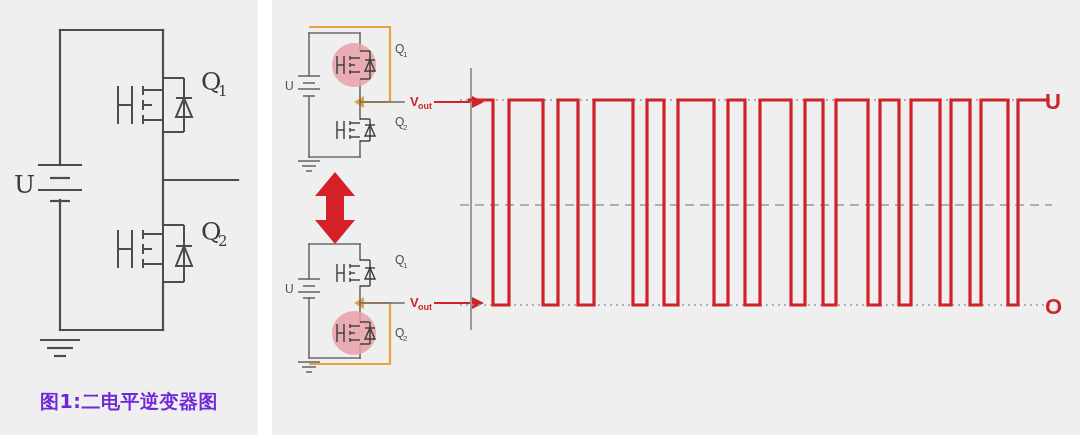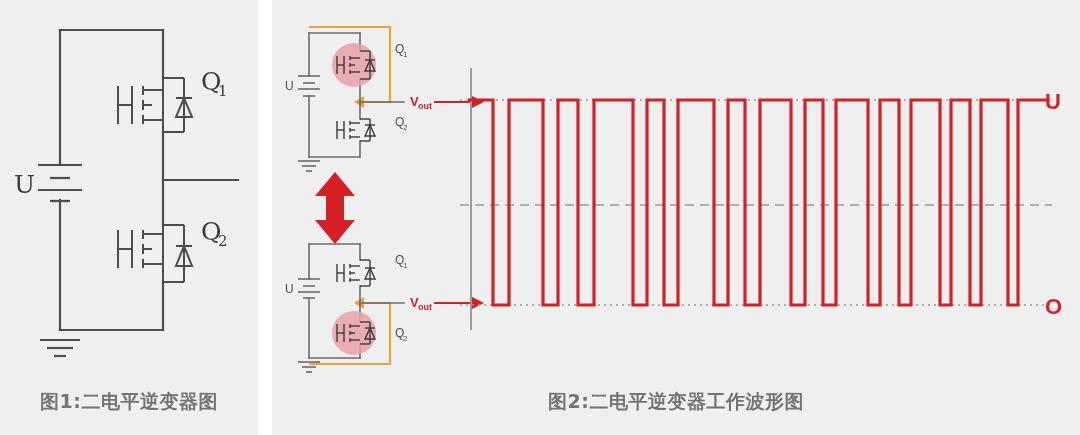--- a/index.html
+++ b/index.html
@@ -5,21 +5,21 @@
   html,body{margin:0;padding:0;background:#ffffff;}
   body{width:1080px;height:435px;font-family:"Liberation Sans","DejaVu Sans",sans-serif;overflow:hidden;}
   #root{position:relative;width:1080px;height:435px;background:#ffffff;}
 
   .panel{position:absolute;top:0;height:435px;background:#efefef;}
   #panel-left{left:0;width:258px;}
   #panel-right{left:272px;width:808px;}
 
   .caption{
     position:absolute;bottom:20px;width:100%;text-align:center;
-    font-size:19px;font-weight:bold;color:#737373;letter-spacing:.5px;
+    font-size:19px;font-weight:bold;color:#6d28d9;letter-spacing:.5px;
     font-family:"DejaVu Sans","Liberation Sans",sans-serif;
   }
 
   svg{display:block;}
   .abs{position:absolute;}
 
   .lbl-Q{font-family:"DejaVu Serif","Liberation Serif",serif;fill:#3b3b3b;}
   .lbl-U{font-family:"DejaVu Serif","Liberation Serif",serif;fill:#3b3b3b;}
 </style>
 </head>
@@ -275,15 +275,14 @@
           <line x1="3" x2="595" y1="45" y2="45" stroke="#9a9a9a" stroke-width="1.4" stroke-dasharray="2,4"></line>
           <line x1="3" x2="595" y1="150" y2="150" stroke="#9a9a9a" stroke-width="1.6" stroke-dasharray="9,6"></line>
           <line x1="3" x2="595" y1="250" y2="250" stroke="#9a9a9a" stroke-width="1.4" stroke-dasharray="2,4"></line>
         </g>
       <line id="chart-yaxis" x1="14" y1="13" x2="14" y2="275" stroke="#9a9a9a" stroke-width="2"></line>
       <path id="chart-trace" fill="none" stroke="#cf2229" stroke-width="3.2" stroke-linejoin="miter" d="M11,45 L36,45 L36,250 L52,250 L52,45 L86,45 L86,250 L101,250 L101,45 L121,45 L121,250 L137,250 L137,45 L176,45 L176,250 L190,250 L190,45 L207,45 L207,250 L221,250 L221,45 L257,45 L257,250 L271,250 L271,45 L288,45 L288,250 L303,250 L303,45 L334,45 L334,250 L348,250 L348,45 L366,45 L366,250 L379,250 L379,45 L411,45 L411,250 L423,250 L423,45 L442,45 L442,250 L454,250 L454,45 L483,45 L483,250 L494,250 L494,45 L513,45 L513,250 L524,250 L524,45 L551,45 L551,250 L561,250 L561,45 L591,45"></path>
       <text id="label-high" x="588" y="54" font-size="22" font-weight="bold" fill="#cf2229">U</text>
       <text id="label-low" x="588" y="259" font-size="22" font-weight="bold" fill="#cf2229">O</text>
     </svg>
 
-    <div class="caption">图2:二电平逆变器工作波形图</div>
   </div>
 </div>
 
 </body></html>

